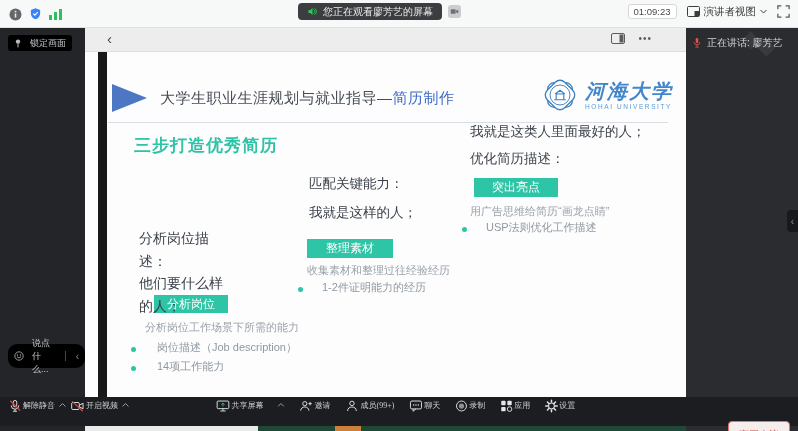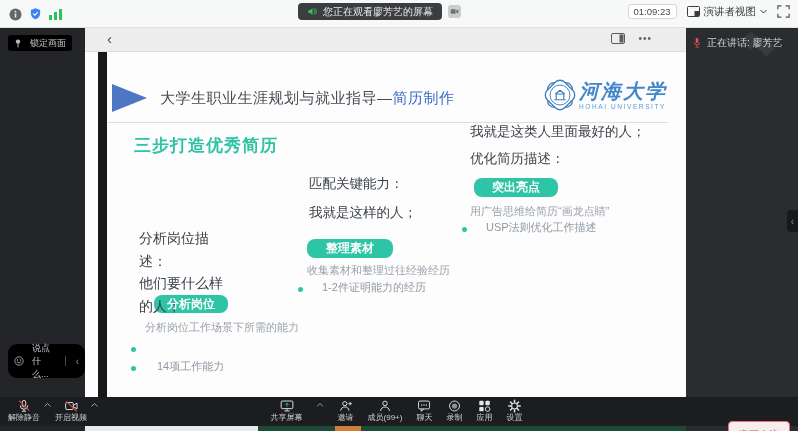--- a/index.html
+++ b/index.html
@@ -16,21 +16,21 @@
           align-items:center;justify-content:center;}
   .top-right{position:absolute;right:8px;top:4px;display:flex;align-items:center;gap:10px;}
   .timer{border:1px solid #d7d7d7;background:#fff;border-radius:3px;font-size:9.5px;
          color:#4a4a4a;padding:1px 5px;}
   .viewmode{display:flex;align-items:center;gap:4px;font-size:10.5px;color:#3c3c3c;}
   
   .left-panel{position:absolute;left:0;top:28px;width:85px;bottom:0;background:#232528;}
   .pill{position:absolute;display:flex;align-items:center;gap:8px;background:#000000;
         border-radius:3px;color:#c7c9cb;font-size:9px;padding:0 6px;height:16px;}
   .lock-pill{left:8px;top:7px;}
-  .chat-pill{left:8px;top:316px;height:34px;border-radius:9px;justify-content:center;}
+  .chat-pill{left:8px;top:316px;height:24px;border-radius:9px;justify-content:center;}
   .chat-pill .sep{width:1px;height:10px;background:#45474a;margin:0 2px;}
   .chat-pill .arr{color:#8b8d90;font-size:10px;}
   .right-panel{position:absolute;left:686px;top:28px;width:112px;bottom:0;background:#2a2c30;}
   .speaking-row{position:absolute;left:6px;top:8px;display:flex;align-items:center;gap:5px;
         color:#d2d4d6;font-size:10px;white-space:nowrap;}
   .wm{position:absolute;width:13px;height:13px;background:rgba(255,255,255,0.07);transform:rotate(45deg);}
   .handle{position:absolute;right:0;top:182px;width:11px;height:22px;background:#17191c;
         border-radius:4px 0 0 4px;color:#909294;font-size:10px;display:flex;align-items:center;justify-content:center;}
   
   .share{position:absolute;left:85px;top:28px;width:601px;bottom:0;background:#fdfdfd;overflow:hidden;}
@@ -40,48 +40,48 @@
   .app-right{position:absolute;right:34px;top:5px;display:flex;gap:13px;align-items:center;}
   .dots{color:#5c5c5c;font-size:10px;letter-spacing:1px;}
   .blackstrip{position:absolute;left:13px;top:24px;width:9px;height:374px;background:#191919;}
   
   .tri{position:absolute;left:27px;top:56px;width:0;height:0;
        border-left:35px solid #4d77c2;border-top:14px solid transparent;border-bottom:14px solid transparent;}
   .slide-title{position:absolute;left:75px;top:61px;font-size:15px;color:#474c55;
        letter-spacing:0.5px;white-space:nowrap;}
   .slide-title .hl{color:#3e6bc8;}
   .divider{position:absolute;left:23px;top:94px;width:560px;height:1px;background:#d9dde4;}
-  .logo{position:absolute;left:456px;top:48px;display:flex;align-items:center;}
+  .logo{position:absolute;left:456px;top:48px;display:flex;align-items:center;gap:6px;}
   .logo-text .cn{font-family:"DejaVu Serif",serif;font-style:italic;font-weight:700;
        font-size:20px;color:#4286cb;line-height:20px;letter-spacing:2px;}
   .logo-text .en{font-size:6.5px;color:#5b9bd5;letter-spacing:1.6px;margin-top:2px;}
   .heading{position:absolute;left:49px;top:106px;font-size:17px;font-weight:700;color:#2fc3a6;
        letter-spacing:1px;white-space:nowrap;}
   .stmt{position:absolute;color:#3b414a;white-space:nowrap;z-index:2;}
   .stmt div{height:22px;}
   .stmt-1{left:54px;top:199px;font-size:14px;line-height:22.5px;}
   .stmt-1 div{height:22.5px;}
   .stmt-2{left:224px;top:147px;font-size:13.5px;}
   .stmt-2 div{height:29px;}
   .stmt-3{left:385px;top:95px;font-size:13.5px;}
   .stmt-3 div{height:27px;}
-  .badge{position:absolute;background:#2ec4a6;color:#fff;font-size:12px;font-weight:700;
-       text-align:center;z-index:1;display:flex;align-items:center;justify-content:center;border-radius:8px;}
+  .badge{position:absolute;background:#2ec4a6;color:#fff;font-size:12px;font-weight:400;
+       text-align:center;z-index:1;display:flex;align-items:center;justify-content:center;}
   .badge-1{left:69px;top:267px;width:74px;height:18px;}
   .badge-2{left:222px;top:211px;width:86px;height:19px;}
   .badge-3{left:389px;top:150px;width:84px;height:19px;}
   .gdesc{position:absolute;font-size:11px;color:#9aa2ab;white-space:nowrap;z-index:2;}
   .bullet-dot{position:absolute;width:5px;height:5px;border-radius:50%;background:#2ec4a6;}
   .btext{position:absolute;font-size:11px;color:#8f98a1;white-space:nowrap;}
   .sliver{position:absolute;left:0;bottom:0;width:601px;height:5px;background:#e9eaea;}
   .sliver .green{position:absolute;left:173px;top:0;right:0;bottom:0;background:#1d4936;}
   .sliver .orange{position:absolute;left:250px;top:0;width:26px;bottom:0;background:#cd8039;}
   
   .toolbar{position:absolute;left:0;top:397px;width:798px;height:29px;background:#1b1d20;}
-  .tb-item{display:flex;flex-direction:column;align-items:center;justify-content:center;gap:1px;width:max-content;}
+  .tb-item{display:flex;flex-direction:row;align-items:center;justify-content:center;gap:1px;width:max-content;font-family:Liberation Serif, serif;}
   .tb-item .lbl{font-size:8px;color:#cfcfcf;white-space:nowrap;line-height:8px;}
   .tb-left{position:absolute;left:8px;top:2px;display:flex;align-items:flex-start;gap:4px;}
   .tb-center{position:absolute;left:50%;top:2px;transform:translateX(-51%);display:flex;
        align-items:flex-start;gap:14px;}
   .caret{margin-top:4px;color:#9a9c9e;}
   .leave-btn{position:absolute;right:8px;top:4px;height:18px;padding:4px 10px;background:#f6eeed;
        border:1px solid #e4716a;border-radius:4px;color:#e04a3f;font-size:10px;
        display:flex;align-items:center;margin-top:20px;}
   svg{display:block;}
 </style>
@@ -222,20 +222,21 @@
 
     <div class="stmt stmt-1">
       <div>分析岗位描</div>
       <div>述：</div>
       <div>他们要什么样</div>
       <div>的人；</div>
     </div>
     <div class="badge badge-1">分析岗位</div>
     <div class="gdesc" style="left:60px;top:292px;">分析岗位工作场景下所需的能力</div>
     <div class="bullet-dot" style="left:46px;top:319px;"></div>
+    <div class="btext" style="left:72px;top:312px;">岗位描述（Job description）</div>
     <div class="bullet-dot" style="left:46px;top:338px;"></div>
     <div class="btext" style="left:72px;top:331px;">14项工作能力</div>
 
     <div class="stmt stmt-2">
       <div>匹配关键能力：</div>
       <div>我就是这样的人；</div>
     </div>
     <div class="badge badge-2">整理素材</div>
     <div class="gdesc" style="left:222px;top:235px;">收集素材和整理过往经验经历</div>
     <div class="bullet-dot" style="left:213px;top:259px;"></div>

